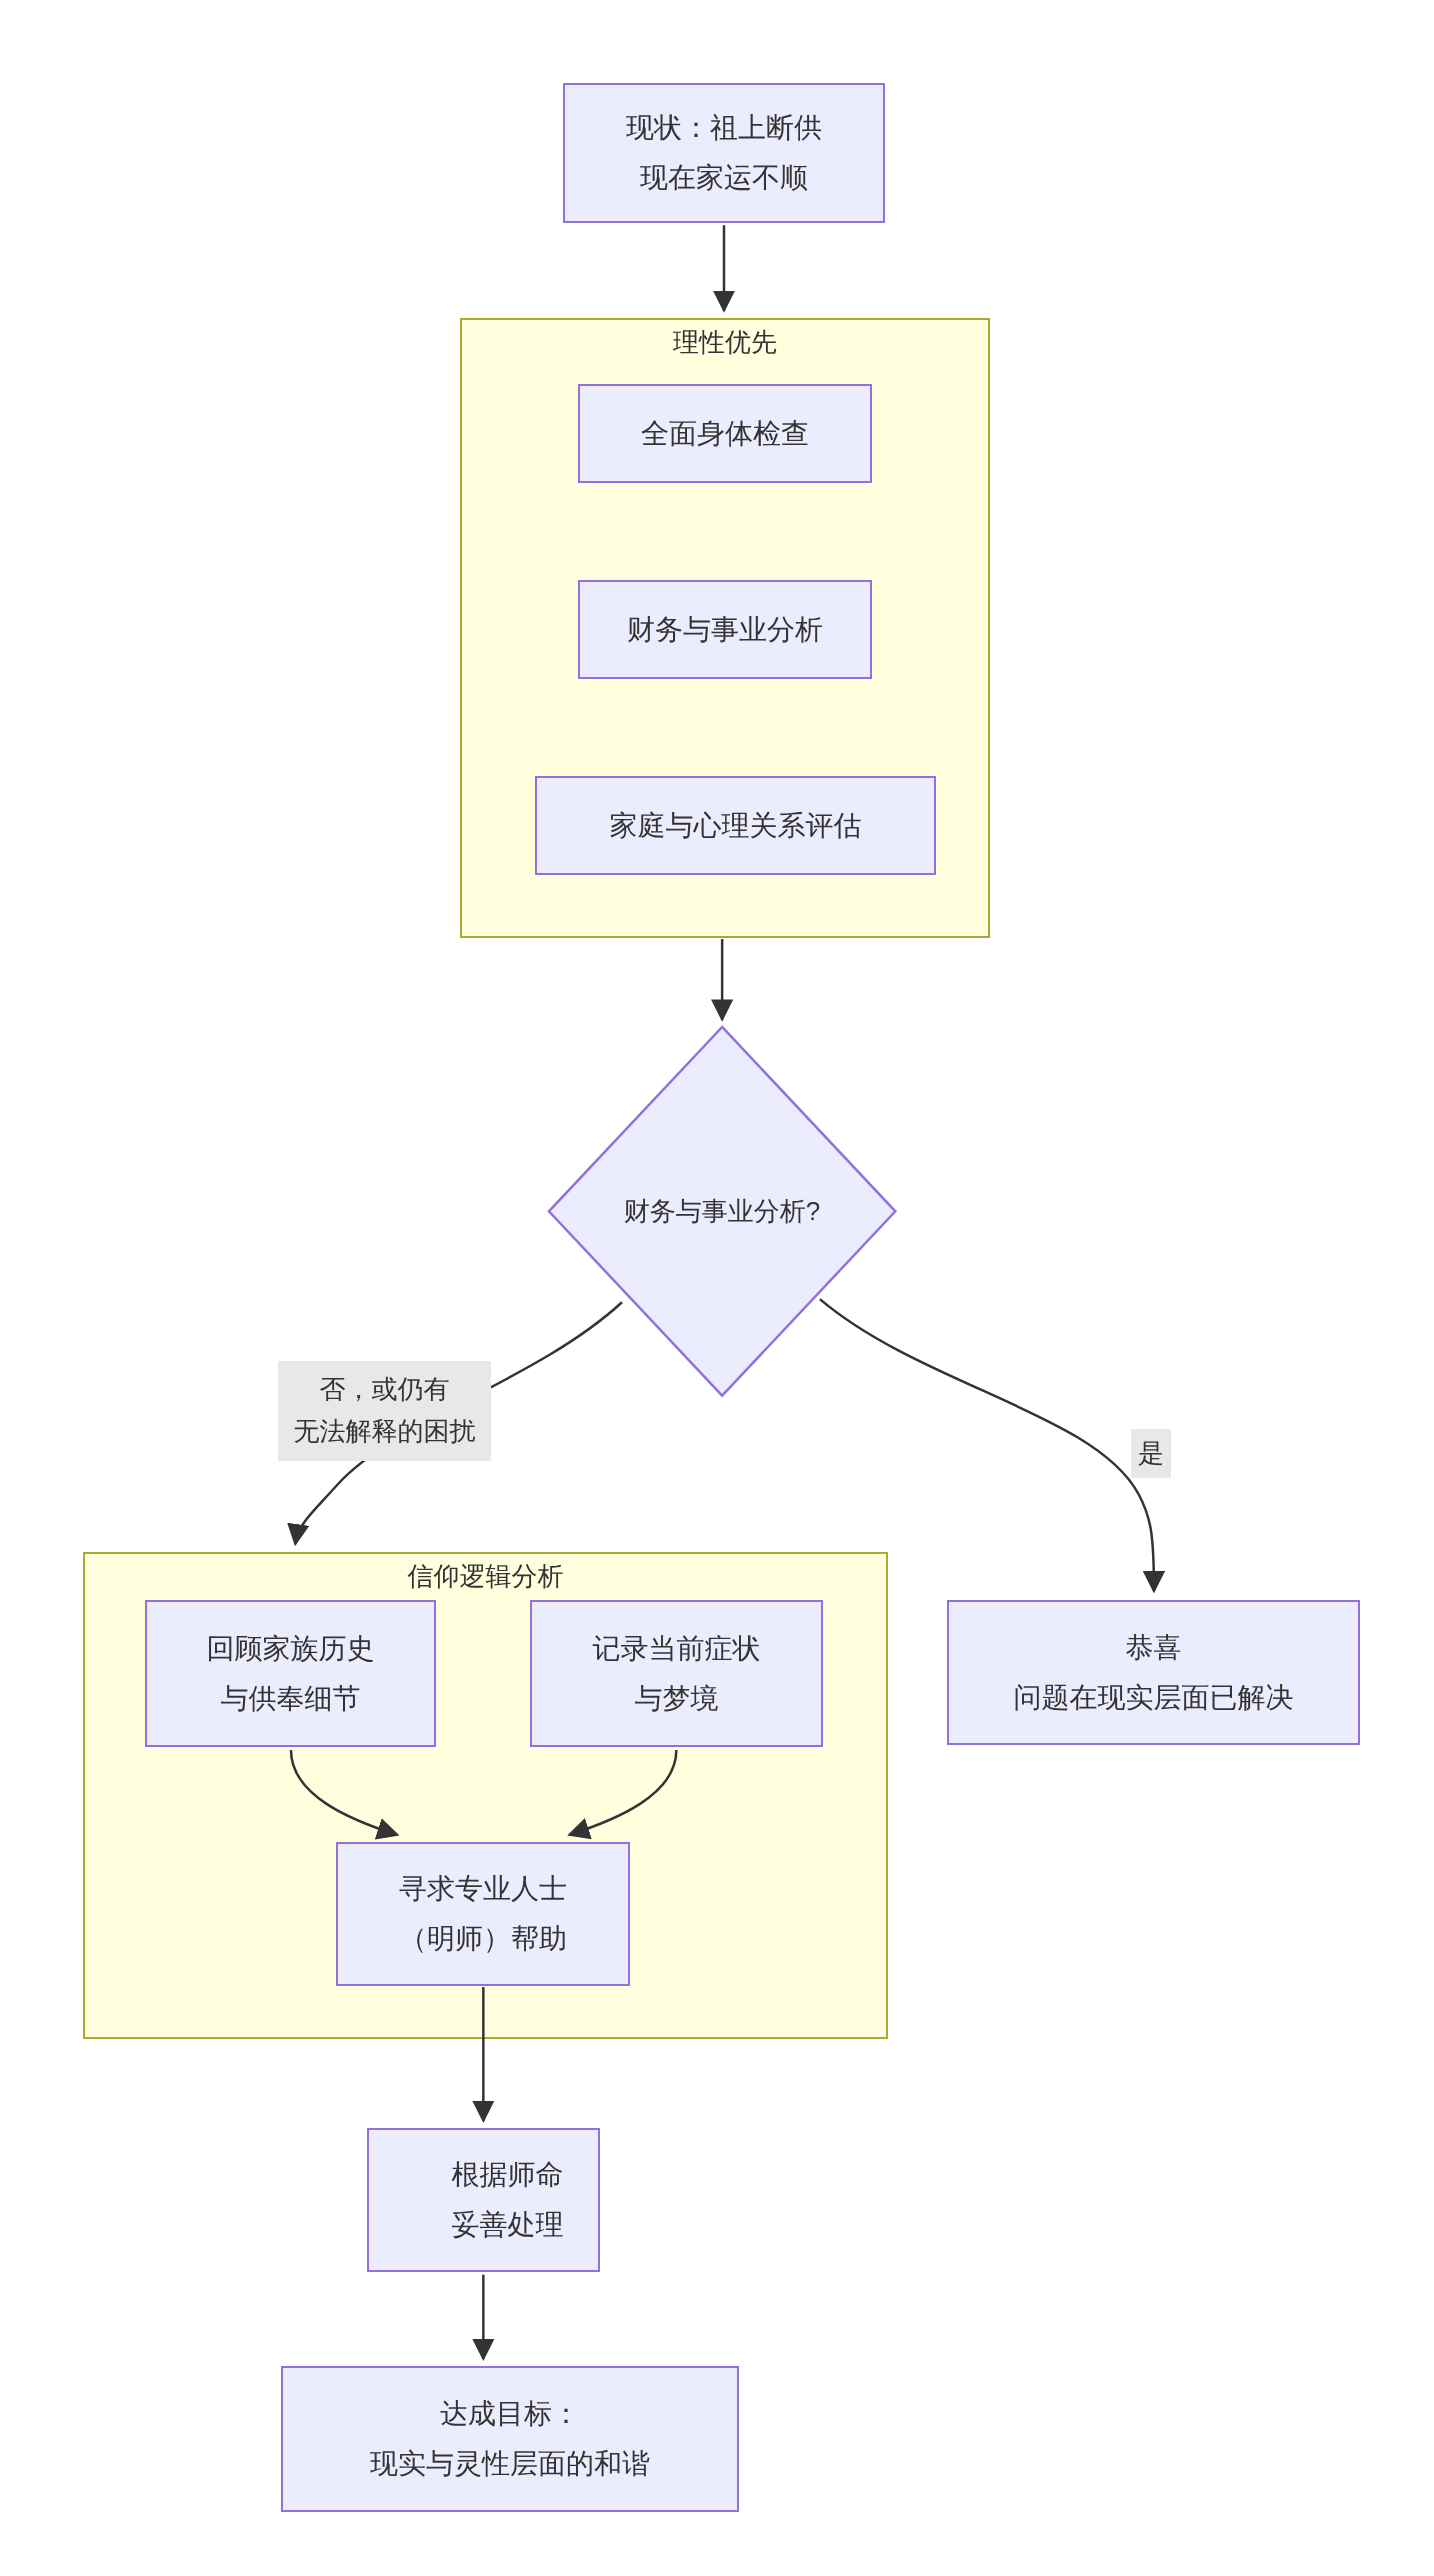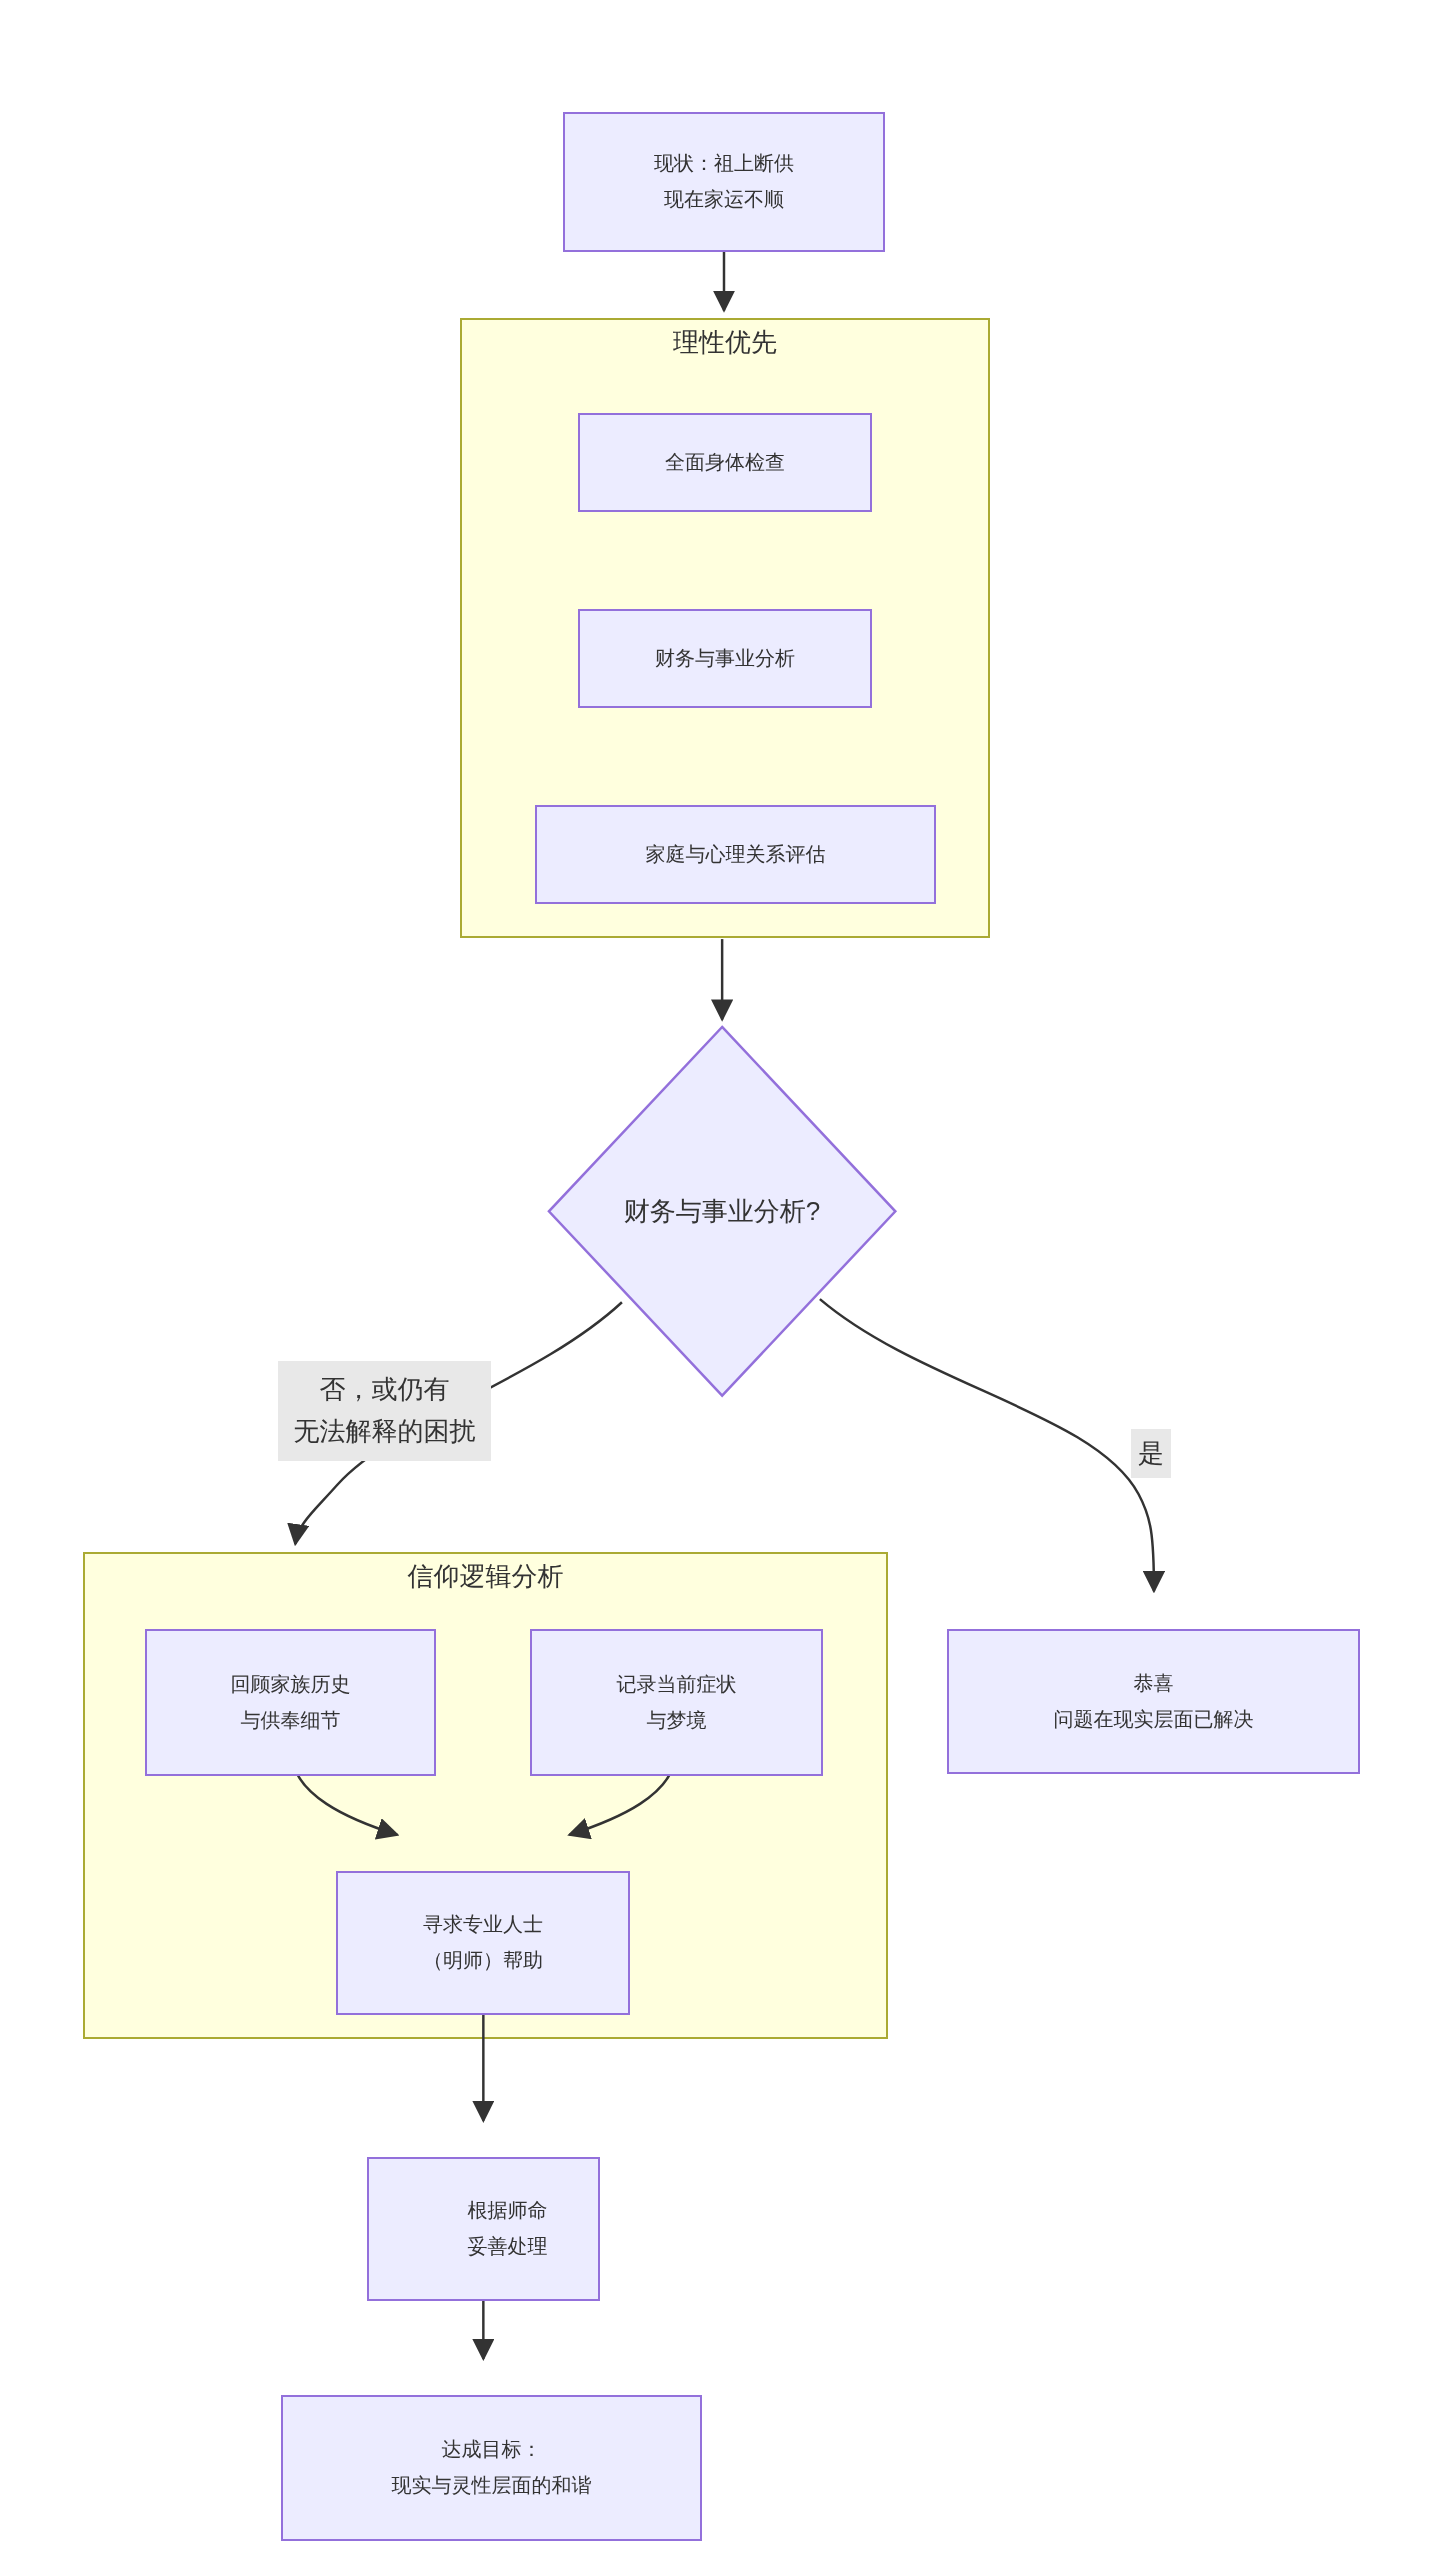--- a/index.html
+++ b/index.html
@@ -34,26 +34,25 @@
   }
   .node {
     position: absolute;
     background: var(--node-fill, #ECECFF);
     border: 2.5px solid var(--node-border, #9370DB);
     box-sizing: border-box;
     display: flex;
     align-items: center;
     justify-content: center;
     text-align: center;
-    font-size: 20px;
+    font-size: 28px;
     line-height: 1.78;
     white-space: pre-line;
     z-index: 3;
     color: var(--text, #333333);
-    margin-top: 29px;
   }
   .diamond-text {
     position: absolute;
     display: flex;
     align-items: center;
     justify-content: center;
     text-align: center;
     font-size: 26px;
     z-index: 3;
     color: var(--text, #333333);
@@ -130,21 +129,21 @@
 
   <div class="node" style="left:336px; top:1842px; width:294px; height:144px;">寻求专业人士
 （明师）帮助</div>
 
   <div class="node" style="left:947px; top:1600px; width:413px; height:145px;">恭喜
 问题在现实层面已解决</div>
 
   <div class="node" style="left:367px; top:2128px; width:233px; height:144px;padding-left:48px;">根据师命
 妥善处理</div>
 
-  <div class="node" style="left:281px; top:2366px; width:421px; height:146px;">达成目标：
+  <div class="node" style="left:281px; top:2366px; width:458px; height:146px;">达成目标：
 现实与灵性层面的和谐</div>
 
   <div class="edge-label" style="left:278px; top:1361px; width:213px; height:100px;">否，或仍有
 无法解释的困扰</div>
 
   <div class="edge-label" style="left:1131px; top:1429px; width:40px; height:49px;">是</div>
 
 </div>
 
 

